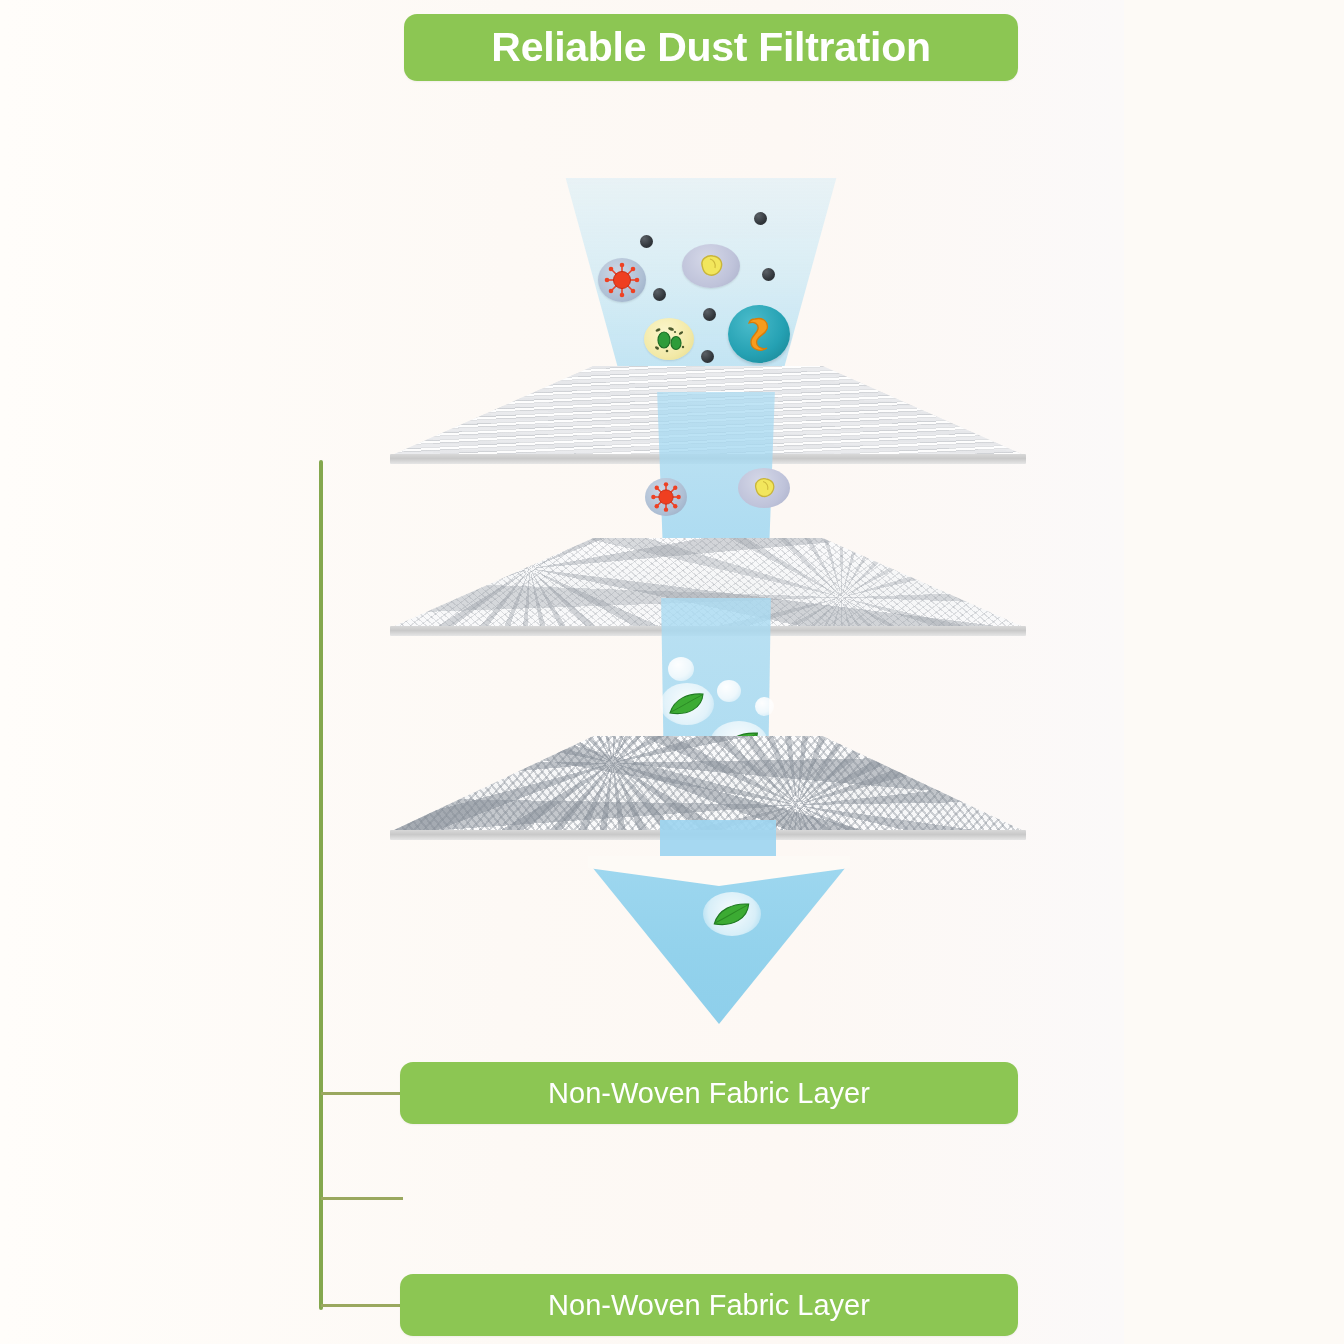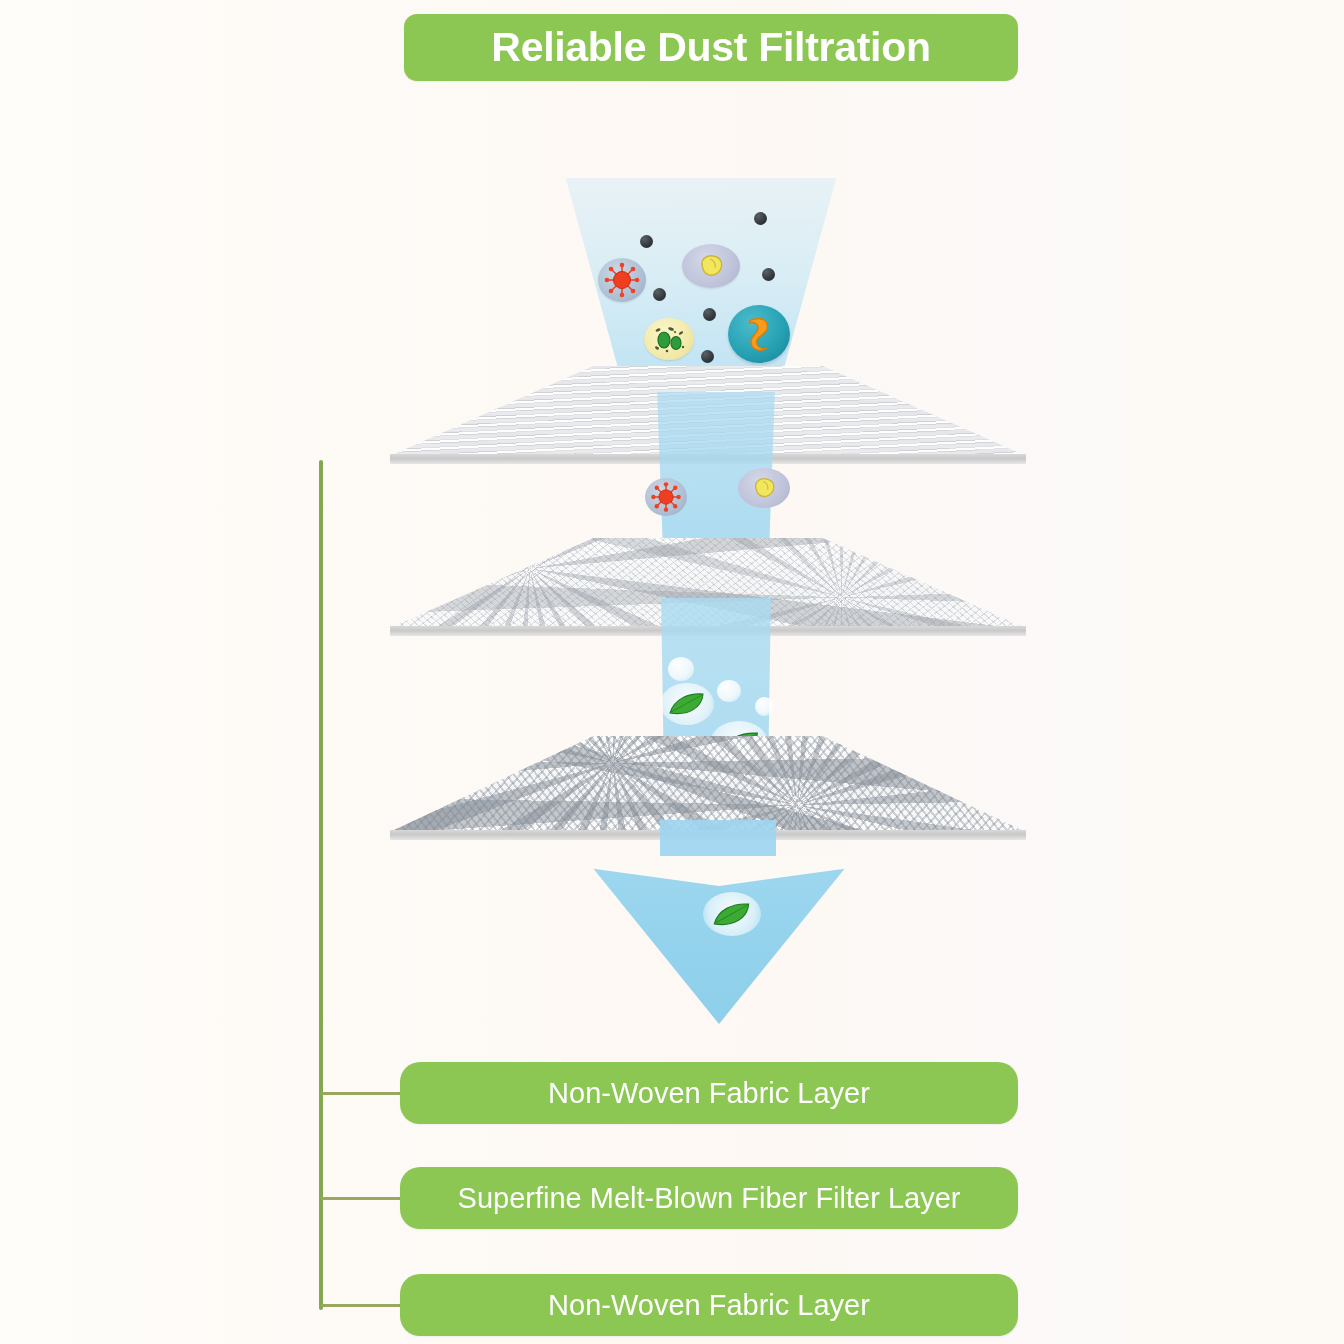--- a/index.html
+++ b/index.html
@@ -35,21 +35,21 @@
     letter-spacing:-.3px;
     white-space:nowrap;
   }
 
   
   .label-pill{
     position:absolute;
     left:400px;
     width:618px; height:62px;
     background:#8cc653;
-    border-radius:20px;
+    border-radius:13px;
     display:flex; align-items:center; justify-content:center;
     box-shadow:0 1px 2px rgba(0,0,0,.05);
   }
   .label-pill span{
     color:#ffffff;
     font-size:29px;
     font-weight:normal;
     white-space:nowrap;
   }
   #pill-1{ top:1062px; }
@@ -426,20 +426,17 @@
   </div>
 
   <div class="bracket-vert"></div>
   <div class="bracket-horiz" id="br-1"></div>
   <div class="bracket-horiz" id="br-2"></div>
   <div class="bracket-horiz" id="br-3"></div>
 
   <div class="label-pill" id="pill-1">
     <span>Non-Woven Fabric Layer</span>
   </div>
-  <div class="label-pill" id="pill-2">
-    <span>Superfine Melt-Blown Fiber Filter Layer</span>
-  </div>
   <div class="label-pill" id="pill-3">
     <span>Non-Woven Fabric Layer</span>
   </div>
 
 </div>
 
 </body></html>

